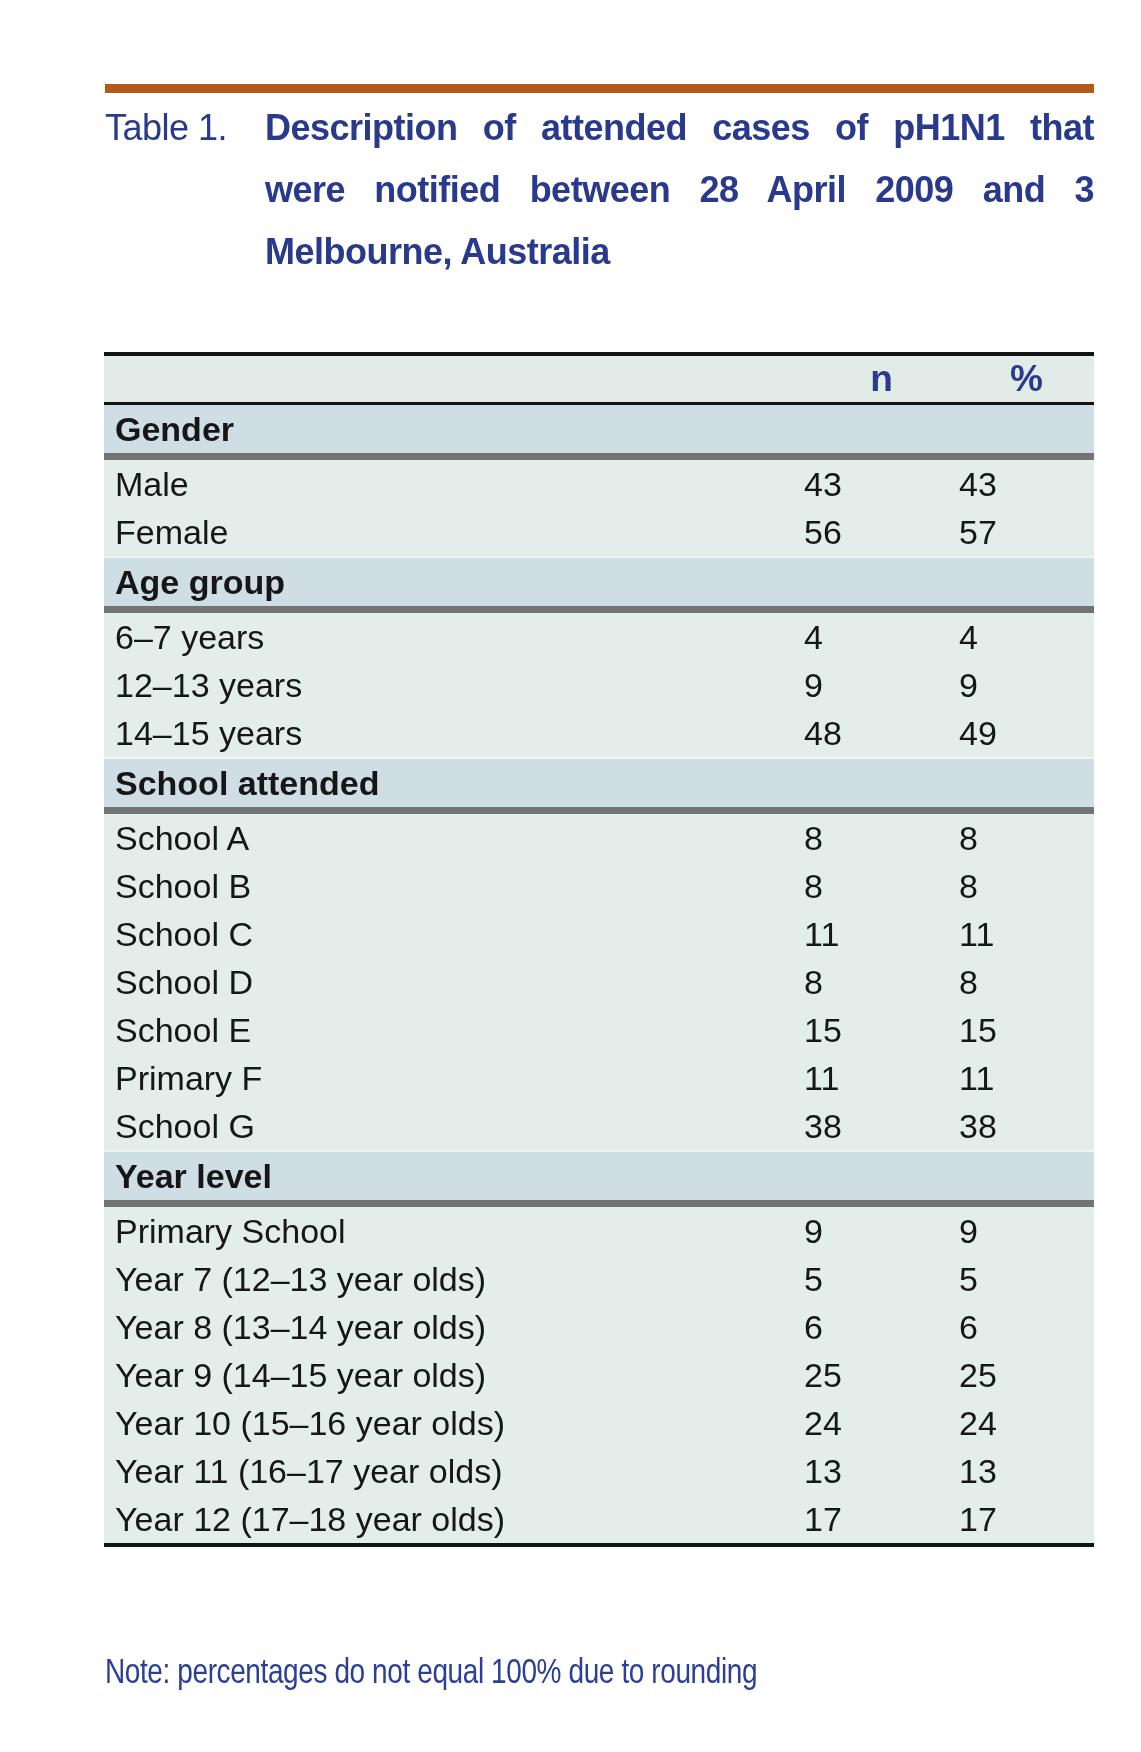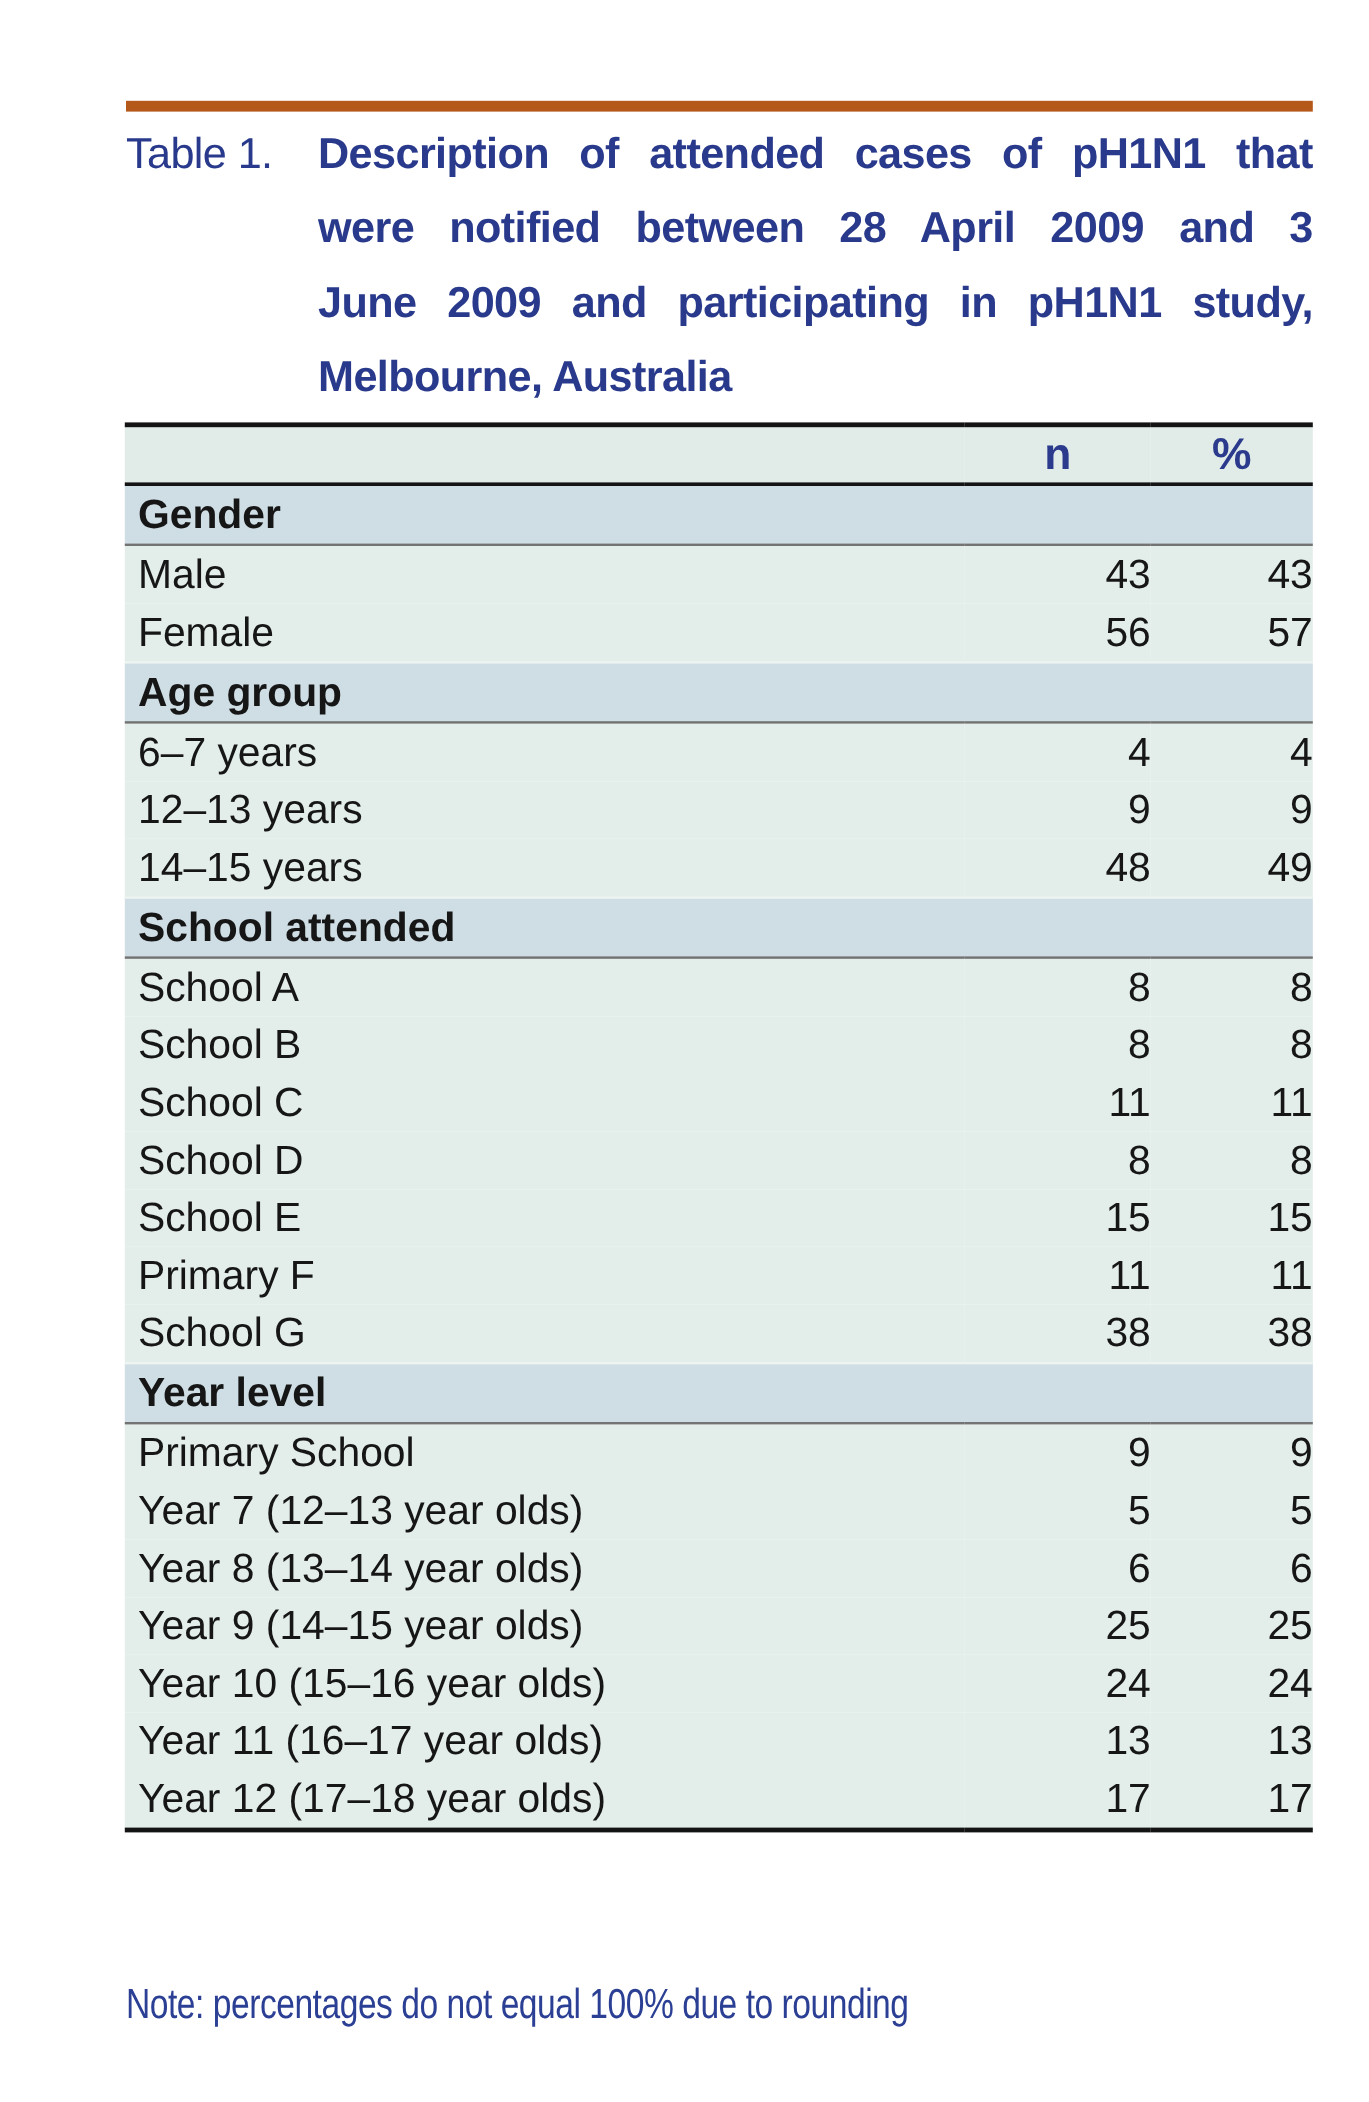--- a/index.html
+++ b/index.html
@@ -66,27 +66,27 @@
   }
   tbody td {
     height: 48px;
     vertical-align: middle;
     padding: 0;
     font-size: 34px;
     color: #161616;
   }
   tr.data-row td { background: #e3eeea; }
   tr.data-row td.label-cell { padding-left: 11px; }
-  tr.data-row td.num-cell { text-align: right; }
+  tr.data-row td.num-cell { text-align: left; }
   tr.section-row td {
     background: #cfdde4;
     font-weight: bold;
     padding-left: 11px;
     border-top: 2px solid #edf4f2;
-    border-bottom: 2px solid #737373;
+    border-bottom: 7px solid #737373;
   }
   tr.section-row:first-child td { border-top: none; }
   .footnote {
     position: absolute;
     left: 75px; top: 1651px;
     font-size: 35px;
     color: #2b3f94;
     letter-spacing: -0.5px;
     transform: scaleX(0.8);
     transform-origin: left center;
@@ -98,21 +98,20 @@
 
 <div class="page">
 
   <div class="orange-rule"></div>
 
   <div class="caption">
     <div class="caption-label">Table 1.</div>
     <div class="caption-lines">
       <div class="caption-line just">Description of attended cases of pH1N1 that</div>
       <div class="caption-line just">were notified between 28 April 2009 and 3</div>
-      <div class="caption-line just">June 2009 and participating in pH1N1 study,</div>
       <div class="caption-line">Melbourne, Australia</div>
     </div>
   </div>
 
   <table class="data-table">
     <colgroup>
       <col class="c-label">
         <col class="c-n">
         <col class="c-pct">
     </colgroup>

